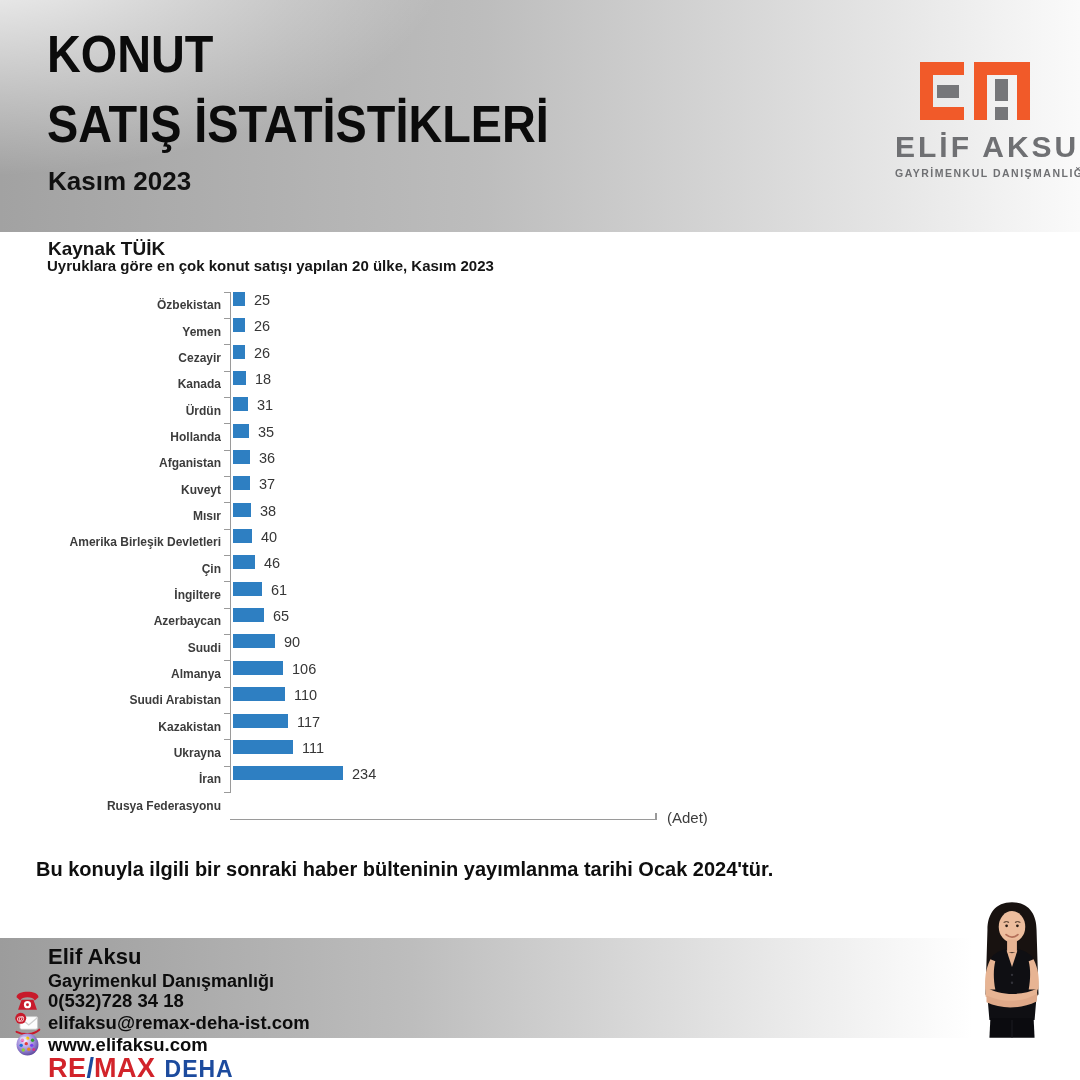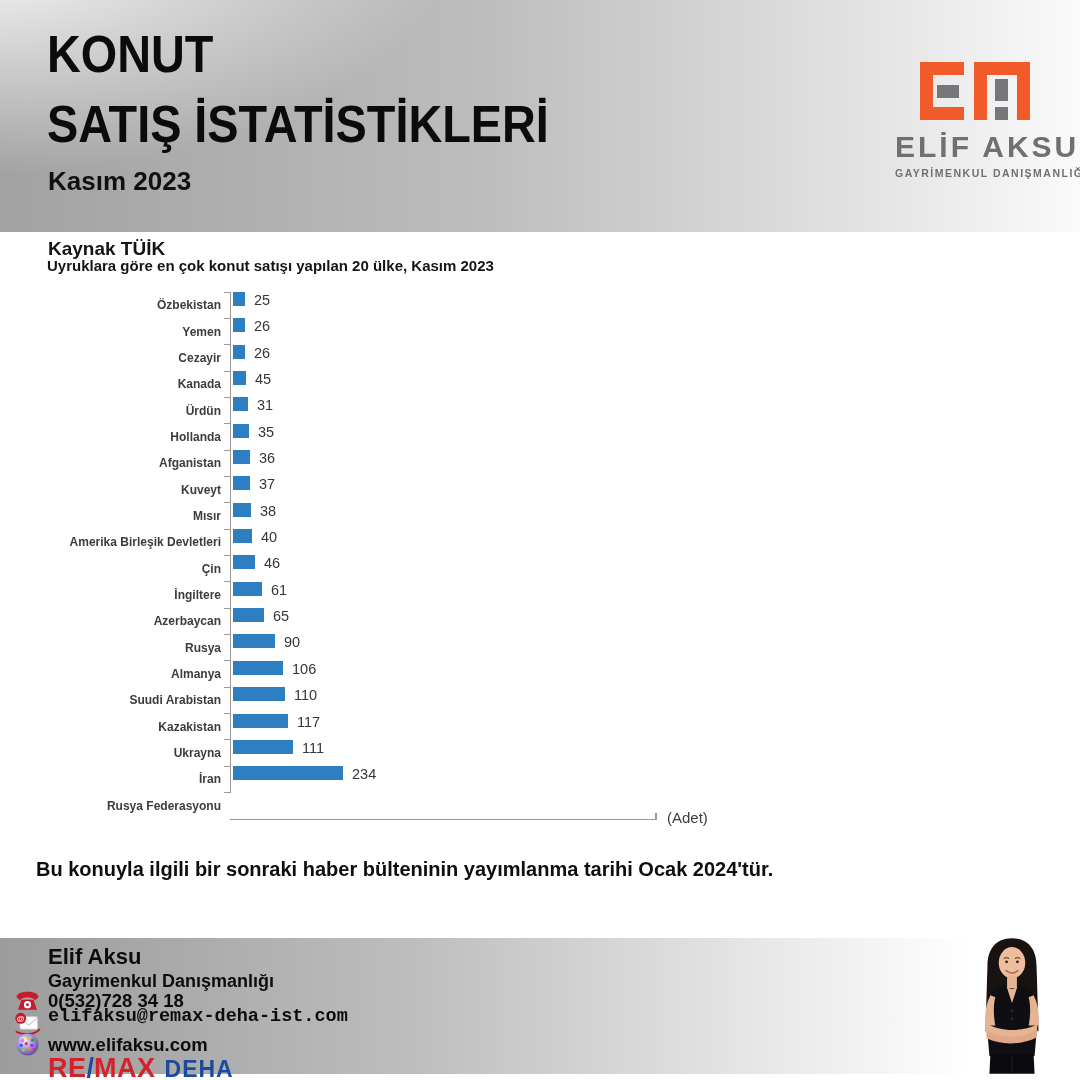--- a/index.html
+++ b/index.html
@@ -46,26 +46,26 @@
   .tick{position:absolute;left:-7px;bottom:-0.5px;width:7px;height:1px;background:#9a9a9a;}
   .tick.top{bottom:auto;top:-0.5px;}
   .x-axis-line{position:absolute;left:195px;top:527px;width:426px;height:1px;background:#9a9a9a;}
   .x-axis-endtick{position:absolute;left:620px;top:521px;width:1.5px;height:7px;background:#9a9a9a;}
   .unit{position:absolute;left:632px;top:517px;font-size:15px;color:#3d3d3d;}
 
   
   .note{position:absolute;left:36px;top:858px;font-size:20px;font-weight:bold;color:#0e0e0e;}
 
   
-  .footer-band{position:absolute;left:0;top:938px;width:1080px;height:136px;
+  .footer-band{position:absolute;left:0;top:938px;width:1080px;height:100px;
     background:linear-gradient(to right,#9c9c9c 0%,#bdbdbd 38%,#e9e9e9 72%,#ffffff 90%);}
   .f-name{position:absolute;left:48px;top:6px;font-size:22px;font-weight:bold;color:#0c0c0c;}
   .f-role{position:absolute;left:48px;top:33px;font-size:18px;font-weight:bold;color:#0c0c0c;}
   .f-row{position:absolute;left:48px;font-size:18.5px;font-weight:bold;color:#0c0c0c;}
-  .f-phone{top:52px;} .f-email{top:68px;font-family:Liberation Mono, monospace;} .f-web{top:96px;}
+  .f-phone{top:52px;} .f-email{top:74px;} .f-web{top:96px;}
   .f-icon{position:absolute;left:14px;width:27px;height:27px;}
   .i-phone{top:49px;} .i-email{top:71px;} .i-web{top:93px;}
   .f-brand{position:absolute;left:48px;top:115px;white-space:nowrap;}
   .brand-re,.brand-max{font-size:27px;font-weight:bold;letter-spacing:.5px;}
   .brand-slash{font-size:27px;font-weight:bold;}
   .brand-suffix{font-size:23px;font-weight:bold;letter-spacing:1px;margin-left:9px;}
   .agent-photo{position:absolute;right:14px;bottom:0;width:108px;height:140px;}
 </style>
 </head>
 <body>
@@ -117,21 +117,21 @@
             <div class="tick"></div>
             <div class="bar" style="width: 12px; background: rgb(46, 127, 194);"></div>
             <span class="val">26</span>
           </div>
         </div>
         <div class="row">
           <div class="lbl">Kanada</div>
           <div class="barwrap">
             <div class="tick"></div>
             <div class="bar" style="width: 13px; background: rgb(46, 127, 194);"></div>
-            <span class="val">45</span>
+            <span class="val">18</span>
           </div>
         </div>
         <div class="row">
           <div class="lbl">Ürdün</div>
           <div class="barwrap">
             <div class="tick"></div>
             <div class="bar" style="width: 15px; background: rgb(46, 127, 194);"></div>
             <span class="val">31</span>
           </div>
         </div>
@@ -193,21 +193,21 @@
         </div>
         <div class="row">
           <div class="lbl">Azerbaycan</div>
           <div class="barwrap">
             <div class="tick"></div>
             <div class="bar" style="width: 31px; background: rgb(46, 127, 194);"></div>
             <span class="val">65</span>
           </div>
         </div>
         <div class="row">
-          <div class="lbl">Rusya</div>
+          <div class="lbl">Suudi</div>
           <div class="barwrap">
             <div class="tick"></div>
             <div class="bar" style="width: 42px; background: rgb(46, 127, 194);"></div>
             <span class="val">90</span>
           </div>
         </div>
         <div class="row">
           <div class="lbl">Almanya</div>
           <div class="barwrap">
             <div class="tick"></div>

